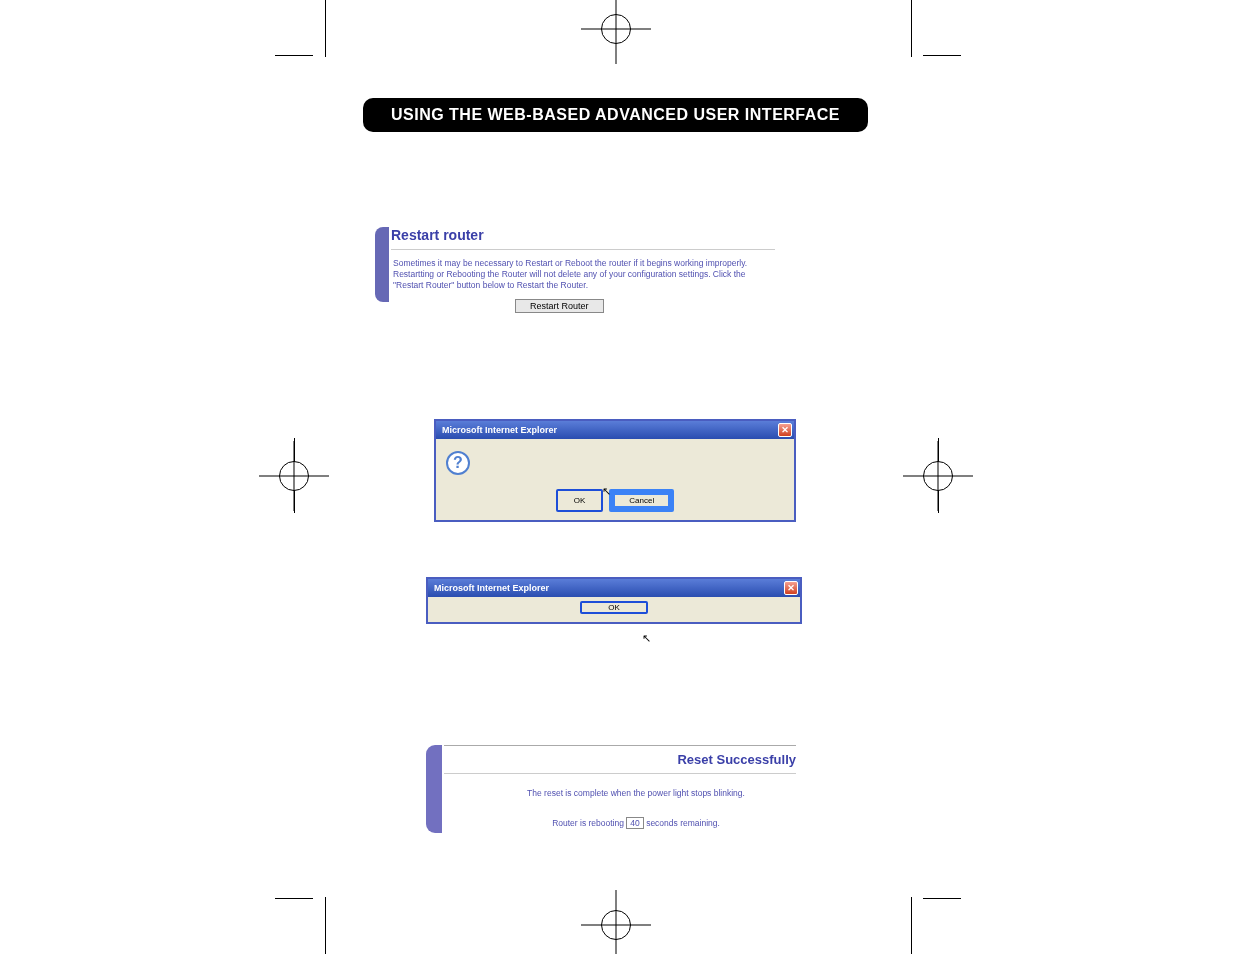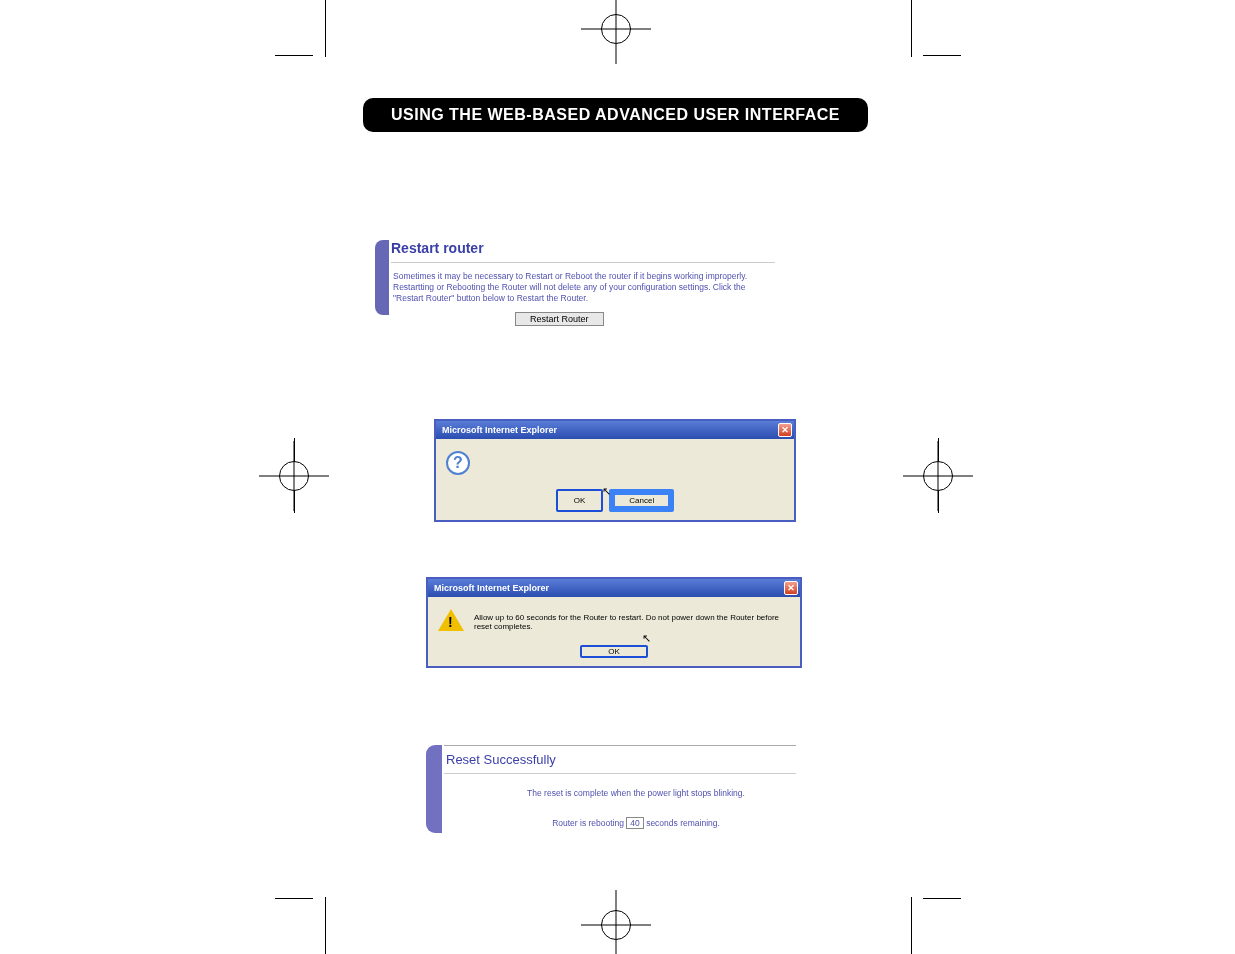--- a/index.html
+++ b/index.html
@@ -77,21 +77,21 @@
       color: #fff;
       font-size: 16px;
       font-weight: bold;
       letter-spacing: 0.5px;
       font-stretch: condensed;
     }
     
     
     .restart-panel {
       position: absolute;
-      top: 240px;
+      top: 227px;
       left: 375px;
       width: 400px;
     }
     .blue-tab {
       position: absolute;
       left: 0;
       top: 0;
       width: 14px;
       height: 75px;
       background: #6668b5;
@@ -265,23 +265,24 @@
     }
     .reset-hr-top {
       margin-left: 18px;
       border: none;
       border-top: 1px solid #aaa;
       margin-bottom: 6px;
     }
     .reset-title {
       color: #3a3fa8;
       font-size: 13px;
-      font-weight: normal;
+      font-weight: bold;
       margin-left: 20px;
       margin-bottom: 6px;
+      text-align: right;
     }
     .reset-hr {
       margin-left: 18px;
       border: none;
       border-top: 1px solid #ccc;
       margin-bottom: 14px;
     }
     .reset-text1 {
       color: #5050b0;
       font-size: 8.5px;
@@ -348,24 +349,20 @@
     <button class="dlg-btn">Cancel</button>
   </div>
 </div>
 <div class="cursor1">↖</div>
 
 <div class="dialog2">
   <div class="dialog-title">
     <span class="dialog-title-text">Microsoft Internet Explorer</span>
     <div class="close-btn">✕</div>
   </div>
-  <div class="dialog-body">
-    <div class="warn-icon"></div>
-    <div class="dialog-text">Allow up to 60 seconds for the Router to restart. Do not power down the Router before reset completes.</div>
-  </div>
   <div class="dialog-btns">
     <button class="dlg-btn ok-default" style="padding:0 26px">OK</button>
   </div>
 </div>
 <div class="cursor2">↖</div>
 
 <div class="reset-panel">
   <div class="reset-tab"></div>
   <hr class="reset-hr-top">
   <div class="reset-title">Reset Successfully</div>

